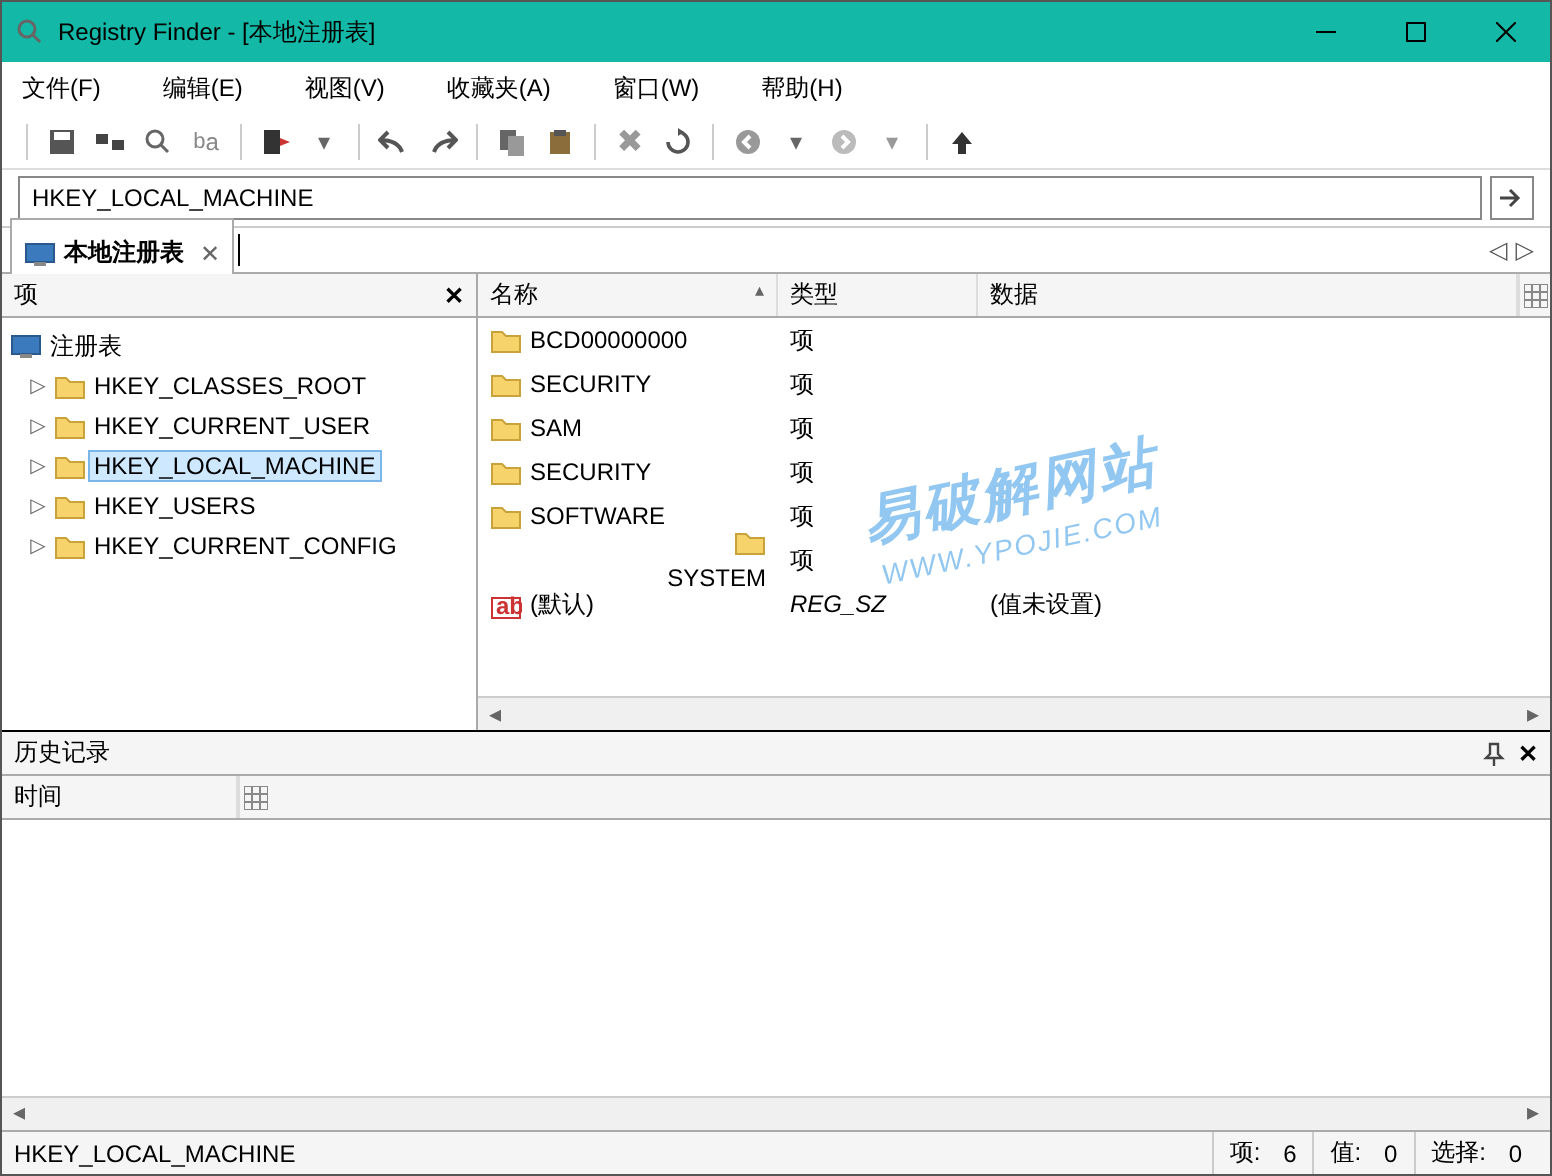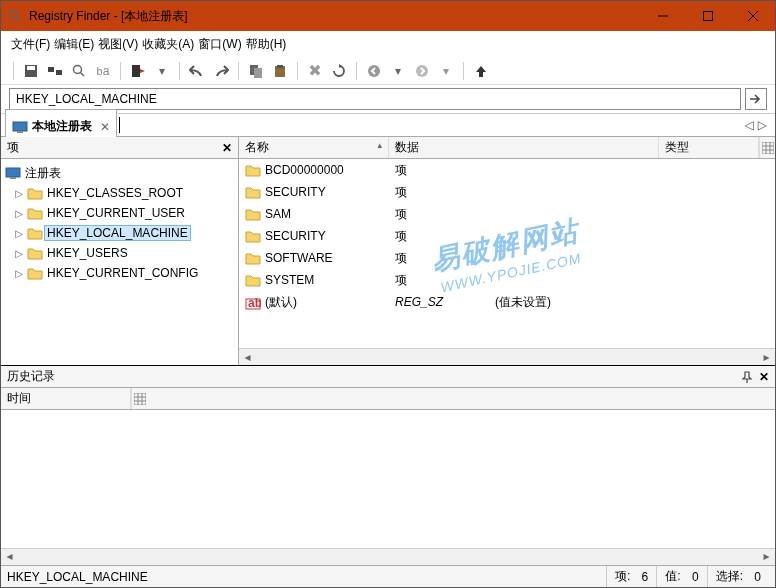--- a/index.html
+++ b/index.html
@@ -1,24 +1,24 @@
 <!DOCTYPE html>
 <html><head>
 <meta charset="utf-8">
 <style>
 * { box-sizing: border-box; margin: 0; padding: 0; font-family: "Microsoft YaHei", "Segoe UI", sans-serif; font-size: 12px; }
 html, body { width: 776px; height: 588px; overflow: hidden; background: #fff; }
 .window { width: 776px; height: 588px; border: 1px solid #555; display: flex; flex-direction: column; background: #fff; }
-.titlebar { height: 30px; display: flex; align-items: center; padding: 0 0 0 6px; background: #c2410c; }
+.titlebar { height: 30px; display: flex; align-items: center; padding: 0 0 0 6px; background: #14b8a6; }
 .titlebar .mag { width: 16px; height: 16px; margin-right: 6px; display:flex; align-items:center; justify-content:center;}
 .titlebar .title { flex: 1; color: #000; font-size: 12px; }
 .winbtns { display: flex; height: 100%; }
 .winbtn { width: 45px; height: 100%; display: flex; align-items: center; justify-content: center; color: #000; }
 .winbtn svg { width: 10px; height: 10px; }
-.menubar { height: 26px; display: flex; align-items: center; padding: 0 10px; gap: 4px; }
+.menubar { height: 26px; display: flex; align-items: center; padding: 0 10px; gap: 31px; }
 .menubar span { color: #000; }
 .toolbar { height: 28px; display: flex; align-items: center; padding: 0 10px; gap: 6px; border-bottom: 1px solid #ddd; }
 .tbtn { width: 18px; height: 18px; display: flex; align-items: center; justify-content: center; color: #444; }
 .tsep { width: 1px; height: 18px; background: #ccc; margin: 0 2px; }
 .addressrow { height: 28px; display: flex; align-items: center; padding: 4px 8px; gap: 4px;}
 .addressbox { flex: 1; height: 22px; border: 1px solid #888; display: flex; align-items: center; padding: 0 6px; }
 .gobtn { width: 22px; height: 22px; border: 1px solid #888; display:flex; align-items:center; justify-content:center;}
 .tabsrow { height: 24px; display: flex; align-items: center; border-top: 1px solid #ccc; border-bottom: 1px solid #aaa; padding: 0 4px; }
 .tab { height: 22px; display: flex; align-items: center; padding: 17px 6px; border: 1px solid #aaa; border-bottom: none; background:#fff; gap:4px; margin-top:2px;}
 .tab .xclose { margin-left: 4px; }
@@ -270,25 +270,25 @@
             </div>
           </div>
       </div>
     </div>
 
     <div class="listpane">
       <div class="listheader">
         <div class="lh sorted" style="width:150px;">
             <span>名称</span>
           </div>
+        <div class="lh" style="width:100px;">
+            <span>类型</span>
+          </div>
         <div class="lh" style="flex:1;">
             <span>数据</span>
-          </div>
-        <div class="lh" style="width:100px;">
-            <span>类型</span>
           </div>
         <div class="gridicon">
           <svg width="12" height="12" viewBox="0 0 12 12">
               <rect x="0" y="0" width="12" height="12" fill="none" stroke="#888"></rect>
               <line x1="4" y1="0" x2="4" y2="12" stroke="#888"></line>
               <line x1="8" y1="0" x2="8" y2="12" stroke="#888"></line>
               <line x1="0" y1="4" x2="12" y2="4" stroke="#888"></line>
               <line x1="0" y1="8" x2="12" y2="8" stroke="#888"></line>
             </svg>
         </div>
@@ -359,21 +359,21 @@
                 <span>SOFTWARE</span>
               </div>
               <div class="cell" style="width:100px;">
                 <span>项</span>
               </div>
               <div class="cell" style="flex:1;">
                 <span></span>
               </div>
             </div>
             <div class="listrow">
-              <div class="cell" style="width:150px;">
+              <div class="cell" style="width:150px;flex-direction:column;">
                 <svg class="folder" viewBox="0 0 16 14">
                   <path d="M1 3 L6 3 L8 5 L15 5 L15 13 L1 13 Z" fill="#f6d36b" stroke="#c9a33a"></path>
                 </svg>
                 <span>SYSTEM</span>
               </div>
               <div class="cell" style="width:100px;">
                 <span>项</span>
               </div>
               <div class="cell" style="flex:1;">
                 <span></span>
@@ -414,21 +414,21 @@
       <span class="icons">
         <span>
             <svg width="12" height="12" viewBox="0 0 12 12">
               <path d="M4 1 L8 1 L8 6 L10 8 L2 8 L4 6 Z M6 8 L6 12" fill="none" stroke="#444" stroke-width="1.2"></path>
             </svg>
           </span>
         <span style="font-weight:bold;">✕</span>
       </span>
     </div>
     <div class="historycols">
-      <div class="lh" style="width:130px;">
+      <div class="lh" style="width:118px;">
           <span>时间</span>
         </div>
       <div class="gridicon">
         <svg width="12" height="12" viewBox="0 0 12 12">
             <rect x="0" y="0" width="12" height="12" fill="none" stroke="#888"></rect>
             <line x1="4" y1="0" x2="4" y2="12" stroke="#888"></line>
             <line x1="8" y1="0" x2="8" y2="12" stroke="#888"></line>
             <line x1="0" y1="4" x2="12" y2="4" stroke="#888"></line>
             <line x1="0" y1="8" x2="12" y2="8" stroke="#888"></line>
           </svg>

